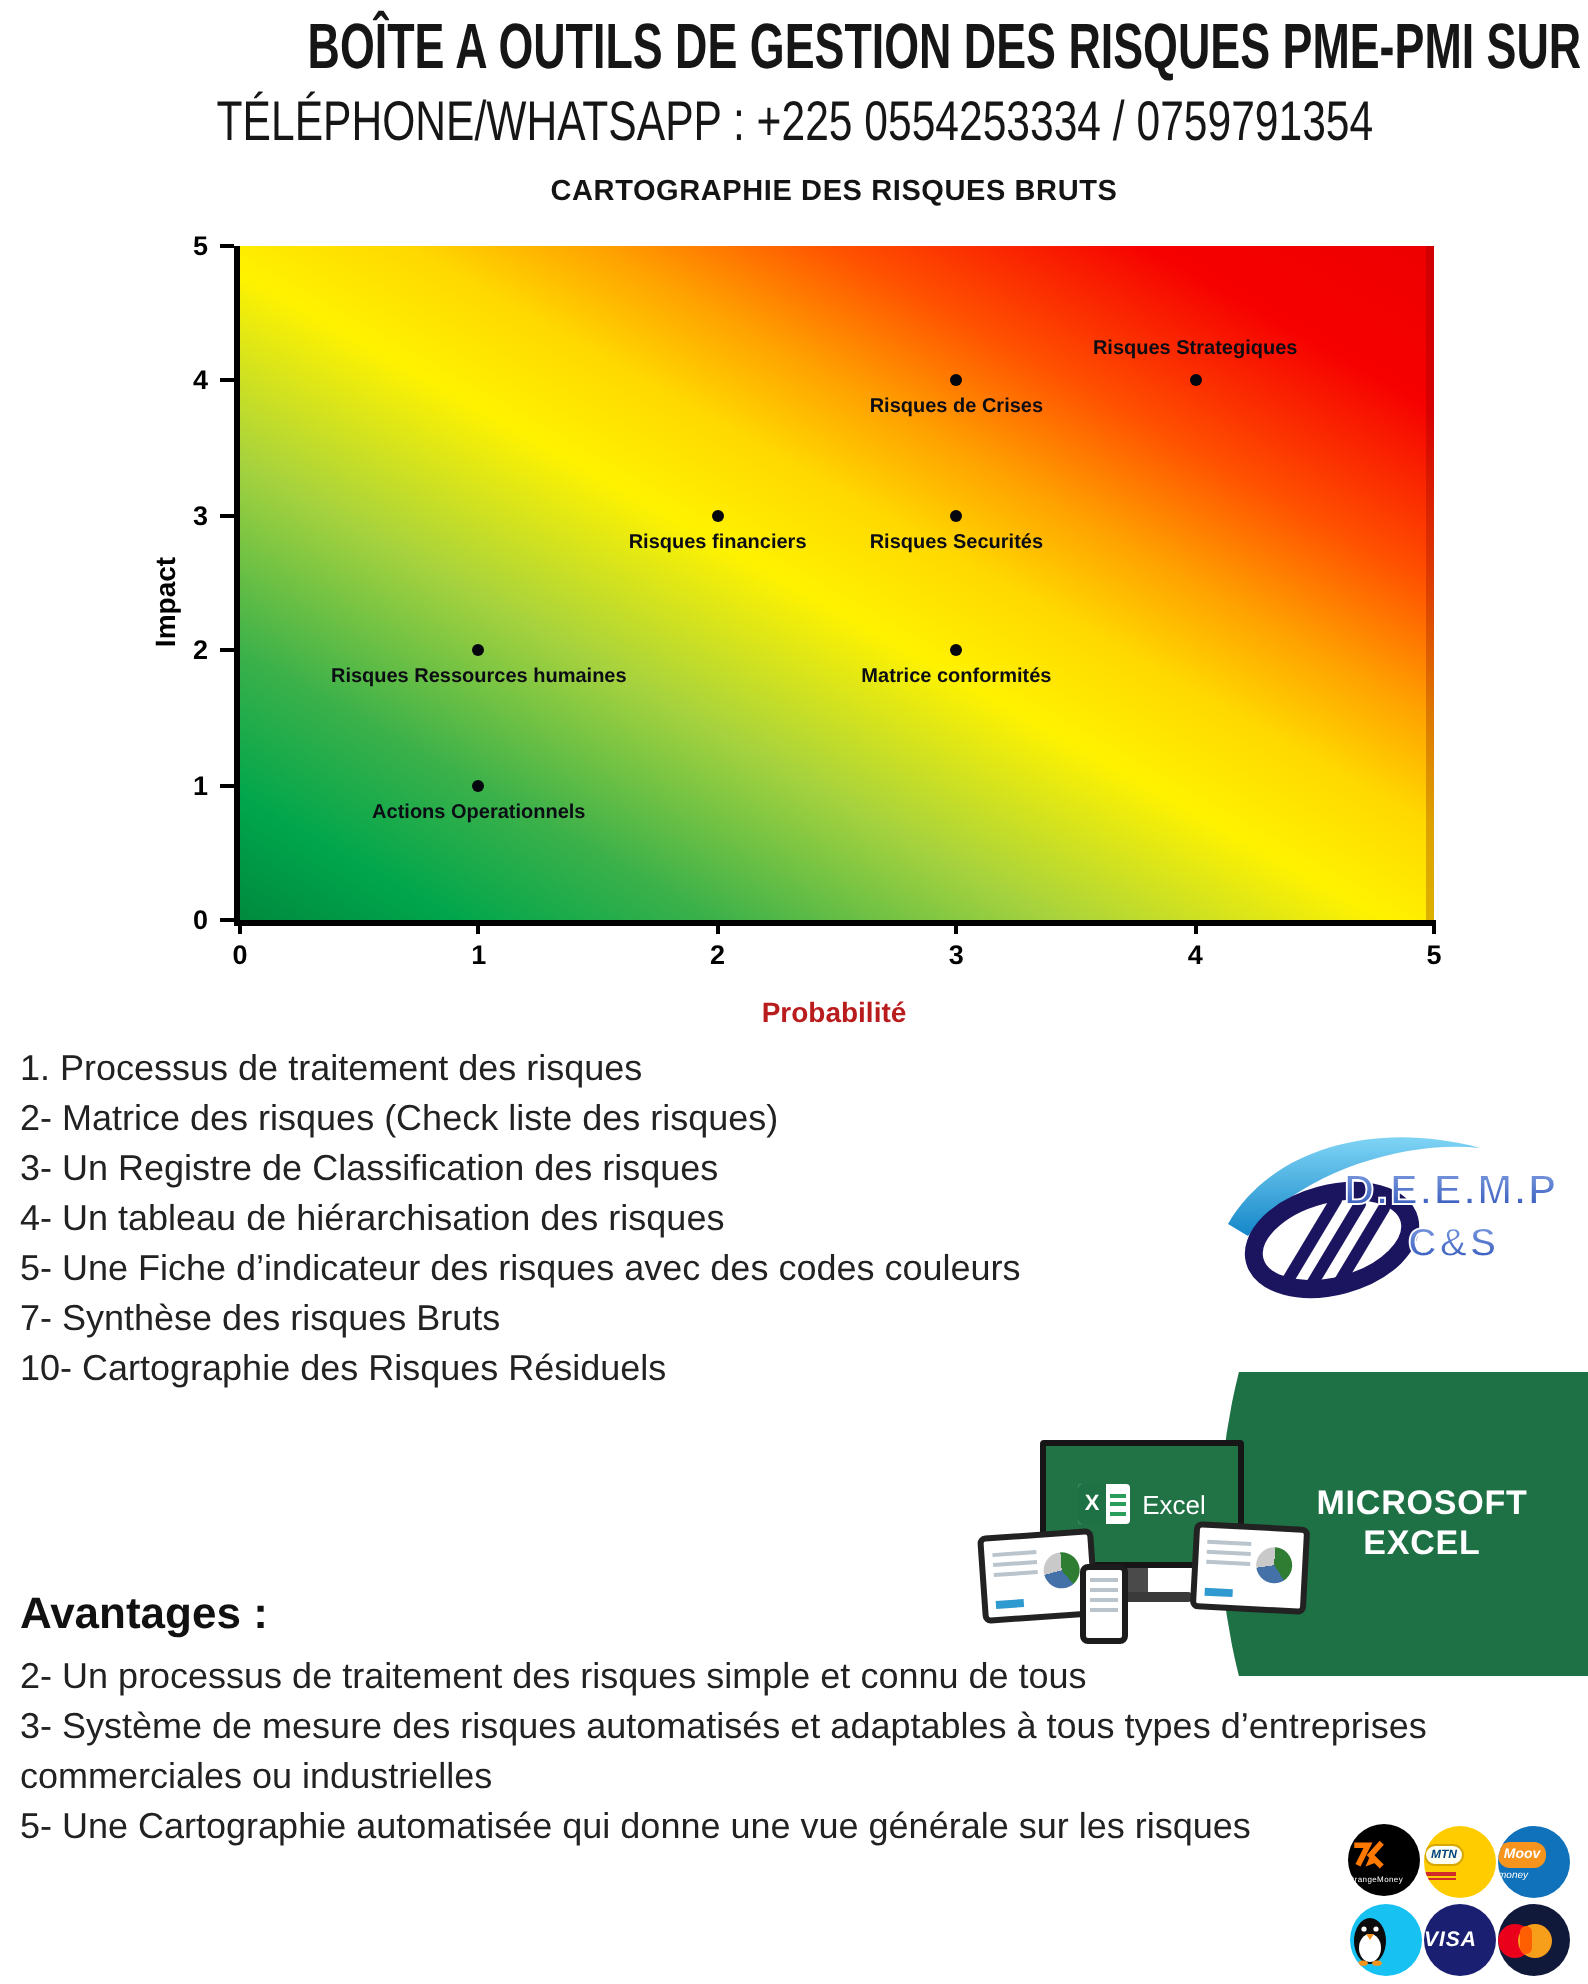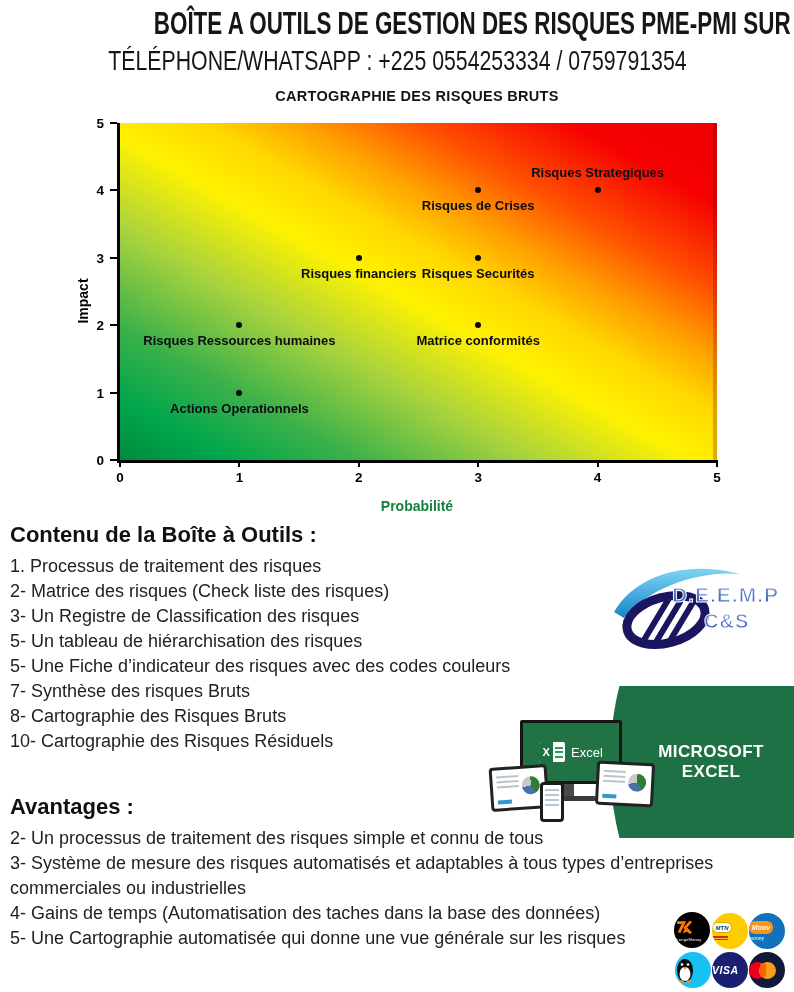--- a/index.html
+++ b/index.html
@@ -17,29 +17,29 @@
   .chart { position:absolute; left:0; top:86px; width:794px; height:440px; }
   .chart-title { position:absolute; left:117px; top:2px; width:600px; text-align:center; font-size:14.5px; font-weight:700; color:#141414; letter-spacing:.3px; }
   .plot { position:absolute; left:117px; top:37px; width:600px; height:340px;
           border-left:3px solid #000; border-bottom:3px solid #000;
           background:linear-gradient(to top right,
             #008a3e 0%, #00a64c 9%, #3cb14a 20%, #a6d23e 34%,
             #fff200 48%, #ffd800 57%, #ffa200 65%, #ff5000 75%, #f60000 88%, #ee0000 100%); }
   .plot-right-edge { position:absolute; right:0; top:0; width:4px; height:100%; background:rgba(120,0,0,.25); }
   .chart-point { position:absolute; width:0; height:0; }
   .dot { position:absolute; width:6px; height:6px; background:#06060f; border-radius:50%; transform:translate(-50%,-50%); }
-  .point-label { position:absolute; transform:translateX(-50%); white-space:nowrap; font-size:13px; font-weight:700; color:#0c0c14; }
+  .point-label { position:absolute; transform:translateX(-50%); white-space:nowrap; font-size:10px; font-weight:700; color:#0c0c14; }
   .point-label.below { top:8px; }
   .point-label.above { bottom:10px; }
   .x-tick-mark { position:absolute; top:100%; width:2px; height:7px; background:#000; transform:translateX(-50%); }
   .x-tick-label { position:absolute; top:calc(100% + 10px); transform:translateX(-50%); font-size:13.5px; font-weight:700; color:#000; }
   .y-tick-mark { position:absolute; left:-10px; width:7px; height:2px; background:#000; transform:translateY(-50%); }
   .y-tick-label { position:absolute; left:-16px; transform:translate(-100%,-50%); font-size:13.5px; font-weight:700; color:#000; }
   .y-axis-label { position:absolute; left:60px; top:207px; transform:rotate(-90deg); font-size:14px; font-weight:700; color:#000; }
-  .x-axis-label { position:absolute; left:117px; top:412px; width:600px; text-align:center; font-size:14px; font-weight:700; color:#15803d; }
+  .x-axis-label { position:absolute; left:117px; top:412px; width:600px; text-align:center; font-size:14px; font-weight:700; color:#b91c1c; }
 
   
   .content-section { position:absolute; left:10px; top:522px; width:640px; }
   .advantages-section { position:absolute; left:10px; top:794px; width:784px; }
   .section-heading { font-size:22px; font-weight:700; color:#111; margin-bottom:6px; }
   .plain-list { list-style:none; }
   .plain-list li { font-size:18px; line-height:25px; color:#222; }
 
   
   .company-logo { position:absolute; left:608px; top:554px; width:184px; height:106px; }
@@ -155,29 +155,27 @@
         <div class="y-tick-mark" style="top: 20%;"></div>
         <div class="y-tick-label" style="top: 20%;">4</div>
         <div class="y-tick-mark" style="top: 0%;"></div>
         <div class="y-tick-label" style="top: 0%;">5</div>
       </div>
     <div class="y-axis-label">Impact</div>
     <div class="x-axis-label">Probabilité</div>
   </div>
 
   <div class="content-section">
-    <div class="section-heading">Contenu de la Boîte à Outils :</div>
     <ul class="plain-list">
         <li>1. Processus de traitement des risques</li>
         <li>2- Matrice des risques (Check liste des risques)</li>
         <li>3- Un Registre de Classification des risques</li>
-        <li>5- Un tableau de hiérarchisation des risques</li>
+        <li>4- Un tableau de hiérarchisation des risques</li>
         <li>5- Une Fiche d’indicateur des risques avec des codes couleurs</li>
         <li>7- Synthèse des risques Bruts</li>
-        <li>8- Cartographie des Risques Bruts</li>
         <li>10- Cartographie des Risques Résiduels</li>
       </ul>
   </div>
 
   <svg class="company-logo" viewBox="0 0 184 106">
     <defs>
       <linearGradient id="lg1" x1="0" y1="0" x2="0" y2="1">
         <stop offset="0" stop-color="#7fd4f5"></stop>
           <stop offset="1" stop-color="#1486c8"></stop>
       </linearGradient>
@@ -239,21 +237,20 @@
           <i></i>
         </div>
     </div>
   </div>
 
   <div class="advantages-section">
     <div class="section-heading">Avantages :</div>
     <ul class="plain-list">
         <li>2- Un processus de traitement des risques simple et connu de tous</li>
         <li>3- Système de mesure des risques automatisés et adaptables à tous types d’entreprises commerciales ou industrielles</li>
-        <li>4- Gains de temps (Automatisation des taches dans la base des données)</li>
         <li>5- Une Cartographie automatisée qui donne une vue générale sur les risques</li>
       </ul>
   </div>
 
   <div id="payment-badges">
       <div class="badge badge-om" style="left: 674px; top: 912px;">
         <svg width="20" height="18" viewBox="0 0 32 28">
           <g stroke="#ff7900" stroke-width="4.5" fill="none">
             <path d="M5 7 h11 l-8 16"></path>
             <path d="M27 5 l-9 10 9 9"></path>

